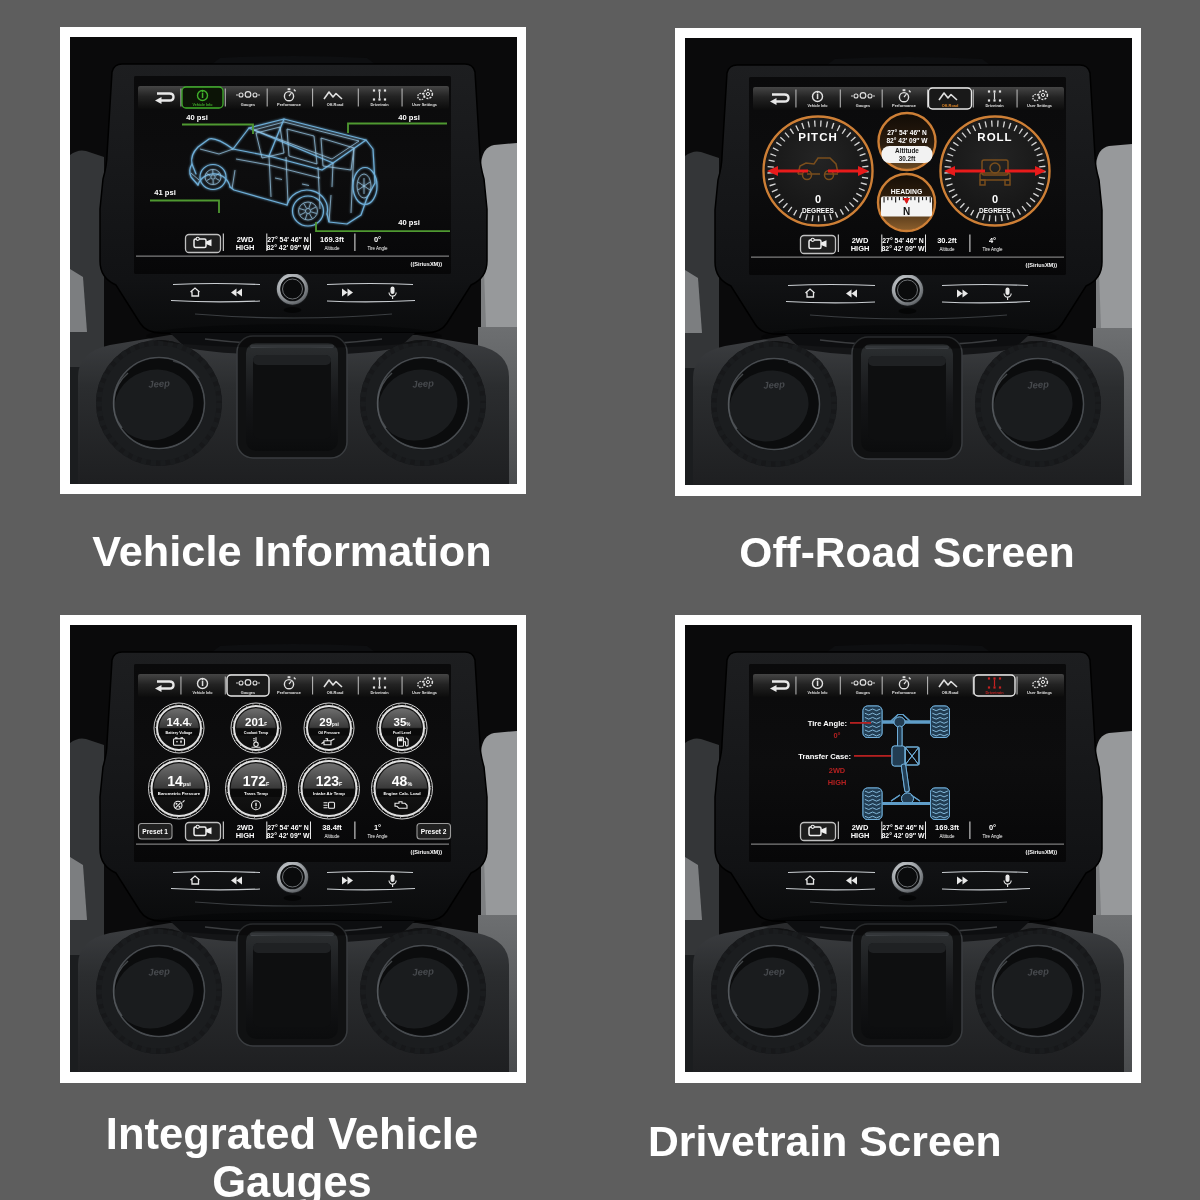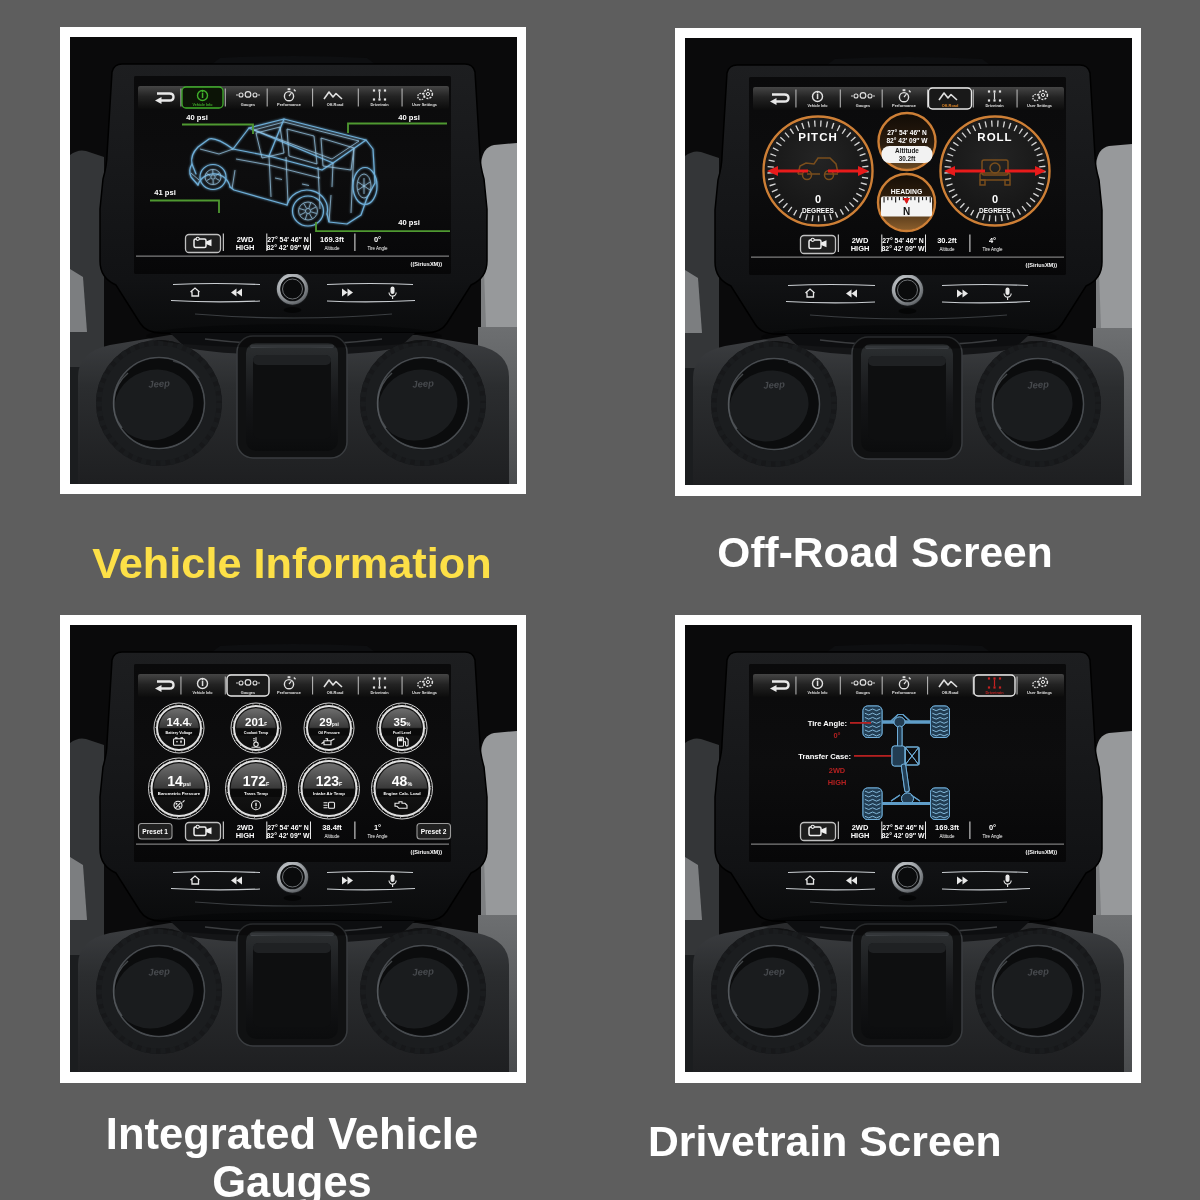--- a/index.html
+++ b/index.html
@@ -979,15 +979,15 @@
       <text x="218" y="204.8" font-size="6.9" font-family="&quot;Liberation Sans&quot;, sans-serif" fill="#fff" text-anchor="middle" font-weight="bold">27° 54′ 46″ N</text>
       <text x="218" y="213.4" font-size="6.9" font-family="&quot;Liberation Sans&quot;, sans-serif" fill="#fff" text-anchor="middle" font-weight="bold">82° 42′ 09″ W</text>
       <text x="262" y="205" font-size="7.5" font-family="&quot;Liberation Sans&quot;, sans-serif" fill="#fff" text-anchor="middle" font-weight="bold">169.3ft</text>
       <text x="262" y="212.5" font-size="4.5" font-family="&quot;Liberation Sans&quot;, sans-serif" fill="#fff" text-anchor="middle" font-weight="normal">Altitude</text>
       <text x="307.5" y="205" font-size="7.5" font-family="&quot;Liberation Sans&quot;, sans-serif" fill="#fff" text-anchor="middle" font-weight="bold">0°</text>
       <text x="307.5" y="212.5" font-size="4.5" font-family="&quot;Liberation Sans&quot;, sans-serif" fill="#fff" text-anchor="middle" font-weight="normal">Tire Angle</text>
       <rect x="66" y="218.6" width="313" height="1" fill="#9a9a9a"></rect>
       <text x="372" y="228.5" font-size="5.6" font-family="&quot;Liberation Sans&quot;, sans-serif" fill="#fff" text-anchor="end" font-weight="bold">((SiriusXM))</text>
     </svg>
   </div>
-<div style="position:absolute;left:32.0px;top:527px;width:520px;text-align:center;color:#fde047;font-weight:bold;font-size:43.3px;letter-spacing:0px;line-height:48px;font-family:'Liberation Sans',sans-serif;margin-top:12px;">Vehicle Information</div>
-<div style="position:absolute;left:625px;top:529px;width:520px;text-align:center;color:#fff;font-weight:bold;font-size:42.5px;letter-spacing:0px;line-height:48px;font-family:'Liberation Sans',sans-serif;">Off-Road Screen</div>
+<div style="position:absolute;left:32.0px;top:527px;width:520px;text-align:center;color:#ffffff;font-weight:bold;font-size:43.3px;letter-spacing:0px;line-height:48px;font-family:'Liberation Sans',sans-serif;">Vehicle Information</div>
+<div style="position:absolute;left:647.0px;top:529px;width:520px;text-align:center;color:#fff;font-weight:bold;font-size:42.5px;letter-spacing:0px;line-height:48px;font-family:'Liberation Sans',sans-serif;">Off-Road Screen</div>
 <div style="position:absolute;left:52.0px;top:1090px;width:480px;text-align:center;color:#fff;font-weight:bold;font-size:43.5px;letter-spacing:0px;line-height:48px;font-family:'Liberation Sans',sans-serif;margin-top:20px;">Integrated Vehicle Gauges</div>
 <div style="position:absolute;left:648.0px;top:1117px;width:520px;color:#fff;font-weight:bold;font-size:42.7px;letter-spacing:0px;line-height:48px;font-family:'Liberation Sans',sans-serif;">Drivetrain Screen</div>
 </body></html>

